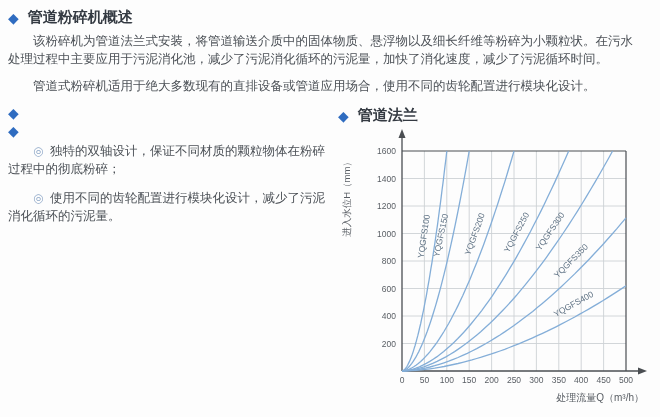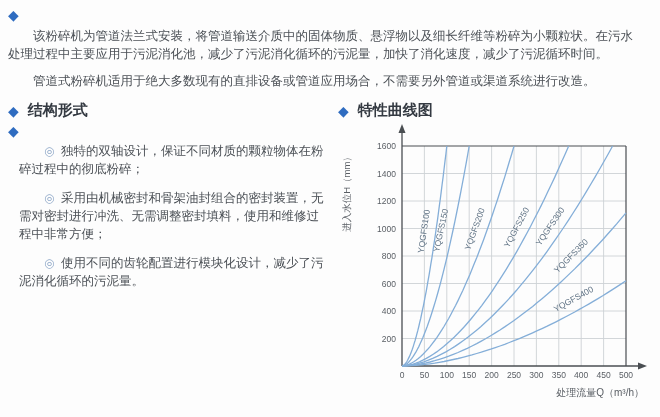--- a/index.html
+++ b/index.html
@@ -16,57 +16,56 @@
     margin:2px 0 4px 0;
   }
   .diamond { color:#2f6cc0; font-size:14px; line-height:1; }
   .para {
     font-size:12.5px; line-height:18px; text-indent:2em;
     margin:5px 8px 9px 0; color:#4b5056; word-break:break-all;
   }
   .cols { display:flex; gap:8px; margin-top:4px; }
   .col-left { width:336px; }
   .col-right { flex:1; }
-  .feature { margin:0 0 11px 11px; }
+  .feature { margin:0 0 11px 0; }
   .bullet { color:#8fa8c8; font-size:12px; margin-right:3px; }
   .chart-wrap { margin-top:0px; }
   svg text { font-family:"Liberation Sans","DejaVu Sans",sans-serif; }
 </style>
 </head>
 <body>
 
 <div class="page">
 
   <div class="sec-head">
     <span class="diamond">◆</span>
+    <span>管道粉碎机概述</span>
   </div>
   <p class="para">该粉碎机为管道法兰式安装，将管道输送介质中的固体物质、悬浮物以及细长纤维等粉碎为小颗粒状。在污水处理过程中主要应用于污泥消化池，减少了污泥消化循环的污泥量，加快了消化速度，减少了污泥循环时间。</p>
-  <p class="para">管道式粉碎机适用于绝大多数现有的直排设备或管道应用场合，不需要另外管道或渠道系统进行改造。</p>
+  <p class="para">管道式粉碎机适用于绝大多数现有的直排设备或管道应用场合，使用不同的齿轮配置进行模块化设计。</p>
 
   <div class="cols">
     <div class="col-left">
 
       <div class="sec-head">
         <span class="diamond">◆</span>
-        <span>结构形式</span>
       </div>
 
       <div class="sec-head">
         <span class="diamond">◆</span>
       </div>
       <p class="para feature"><span class="bullet">◎</span> <span>独特的双轴设计，保证不同材质的颗粒物体在粉碎过程中的彻底粉碎；</span></p>
-      <p class="para feature"><span class="bullet">◎</span> <span>采用由机械密封和骨架油封组合的密封装置，无需对密封进行冲洗、无需调整密封填料，使用和维修过程中非常方便；</span></p>
       <p class="para feature"><span class="bullet">◎</span> <span>使用不同的齿轮配置进行模块化设计，减少了污泥消化循环的污泥量。</span></p>
     </div>
 
     <div class="col-right">
 
       <div class="sec-head">
         <span class="diamond">◆</span>
-        <span>特性曲线图</span>
+        <span>管道法兰</span>
       </div>
       <div class="chart-wrap">
         <svg width="312" height="284" viewBox="0 0 312 284">
 
           <text transform="translate(12,68) rotate(-90)" text-anchor="middle" font-size="9.5" fill="#595e64">进入水位H（mm）</text>
 
           <text x="306" y="272" text-anchor="end" font-size="10" fill="#595e64">处理流量Q（m³/h）</text>
 
           <g id="plot">
               <line x1="86.4" y1="22" x2="86.4" y2="242" stroke="#cdd1d5" stroke-width="0.9"></line>

